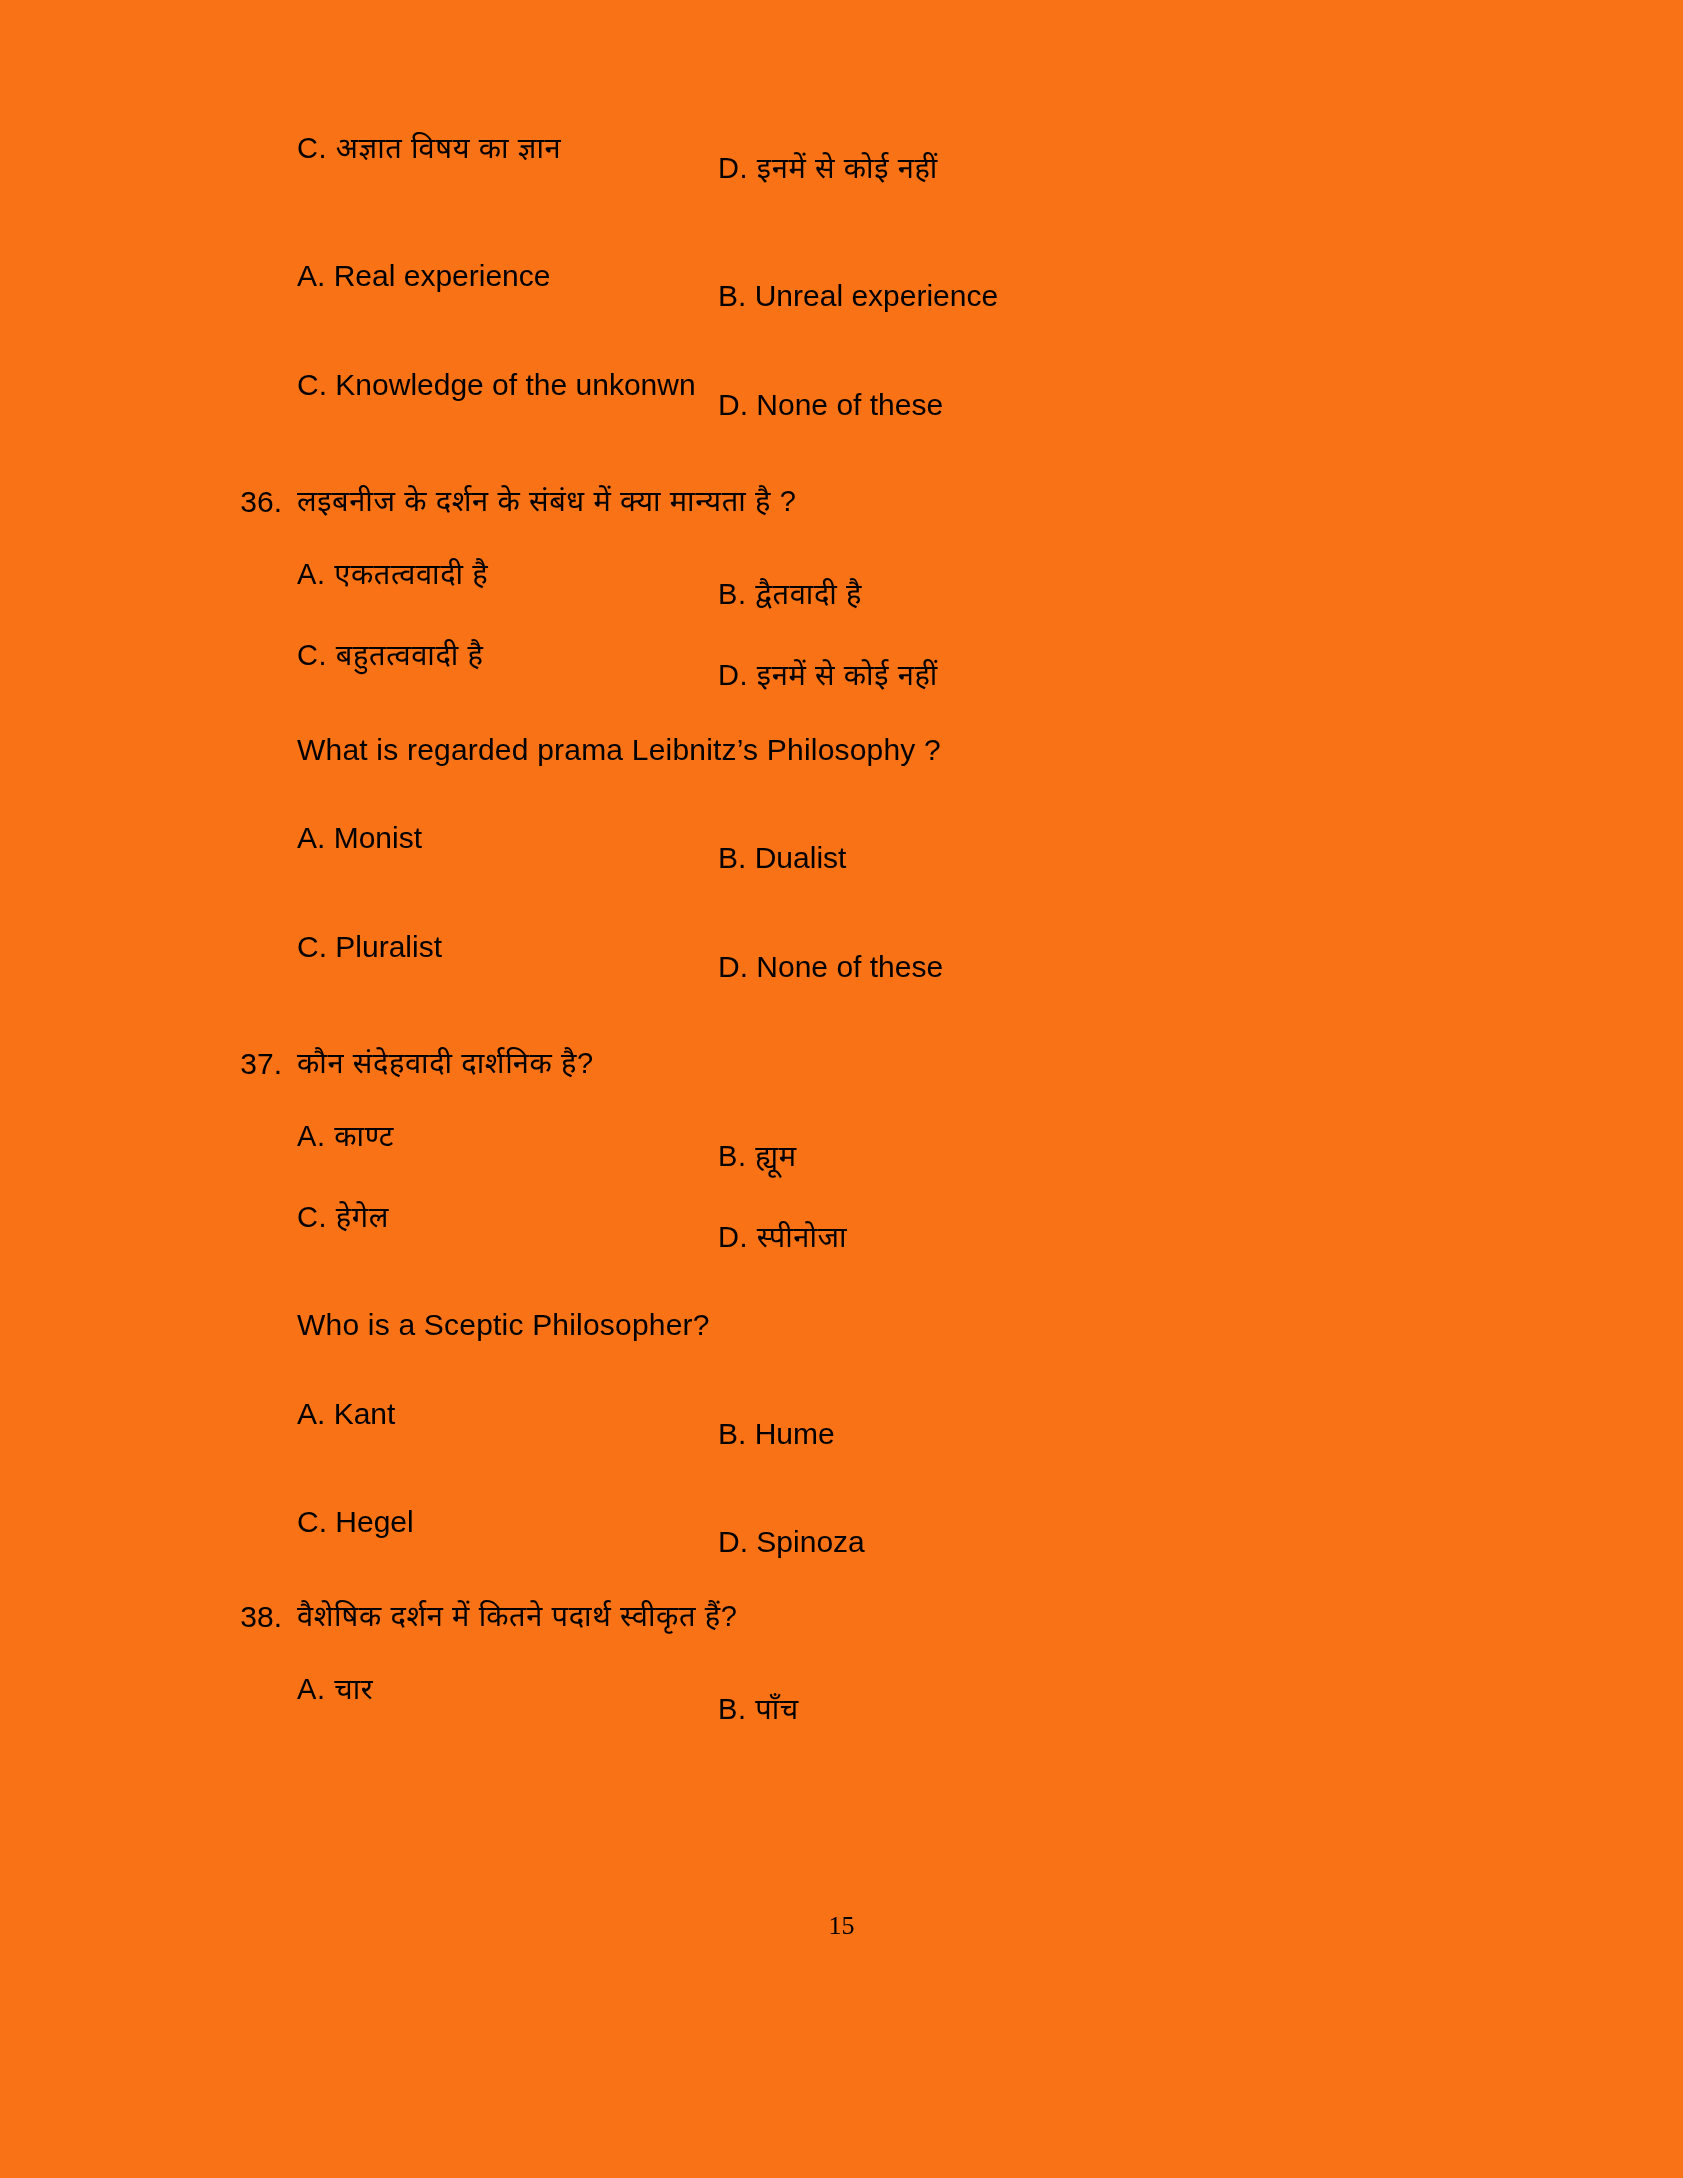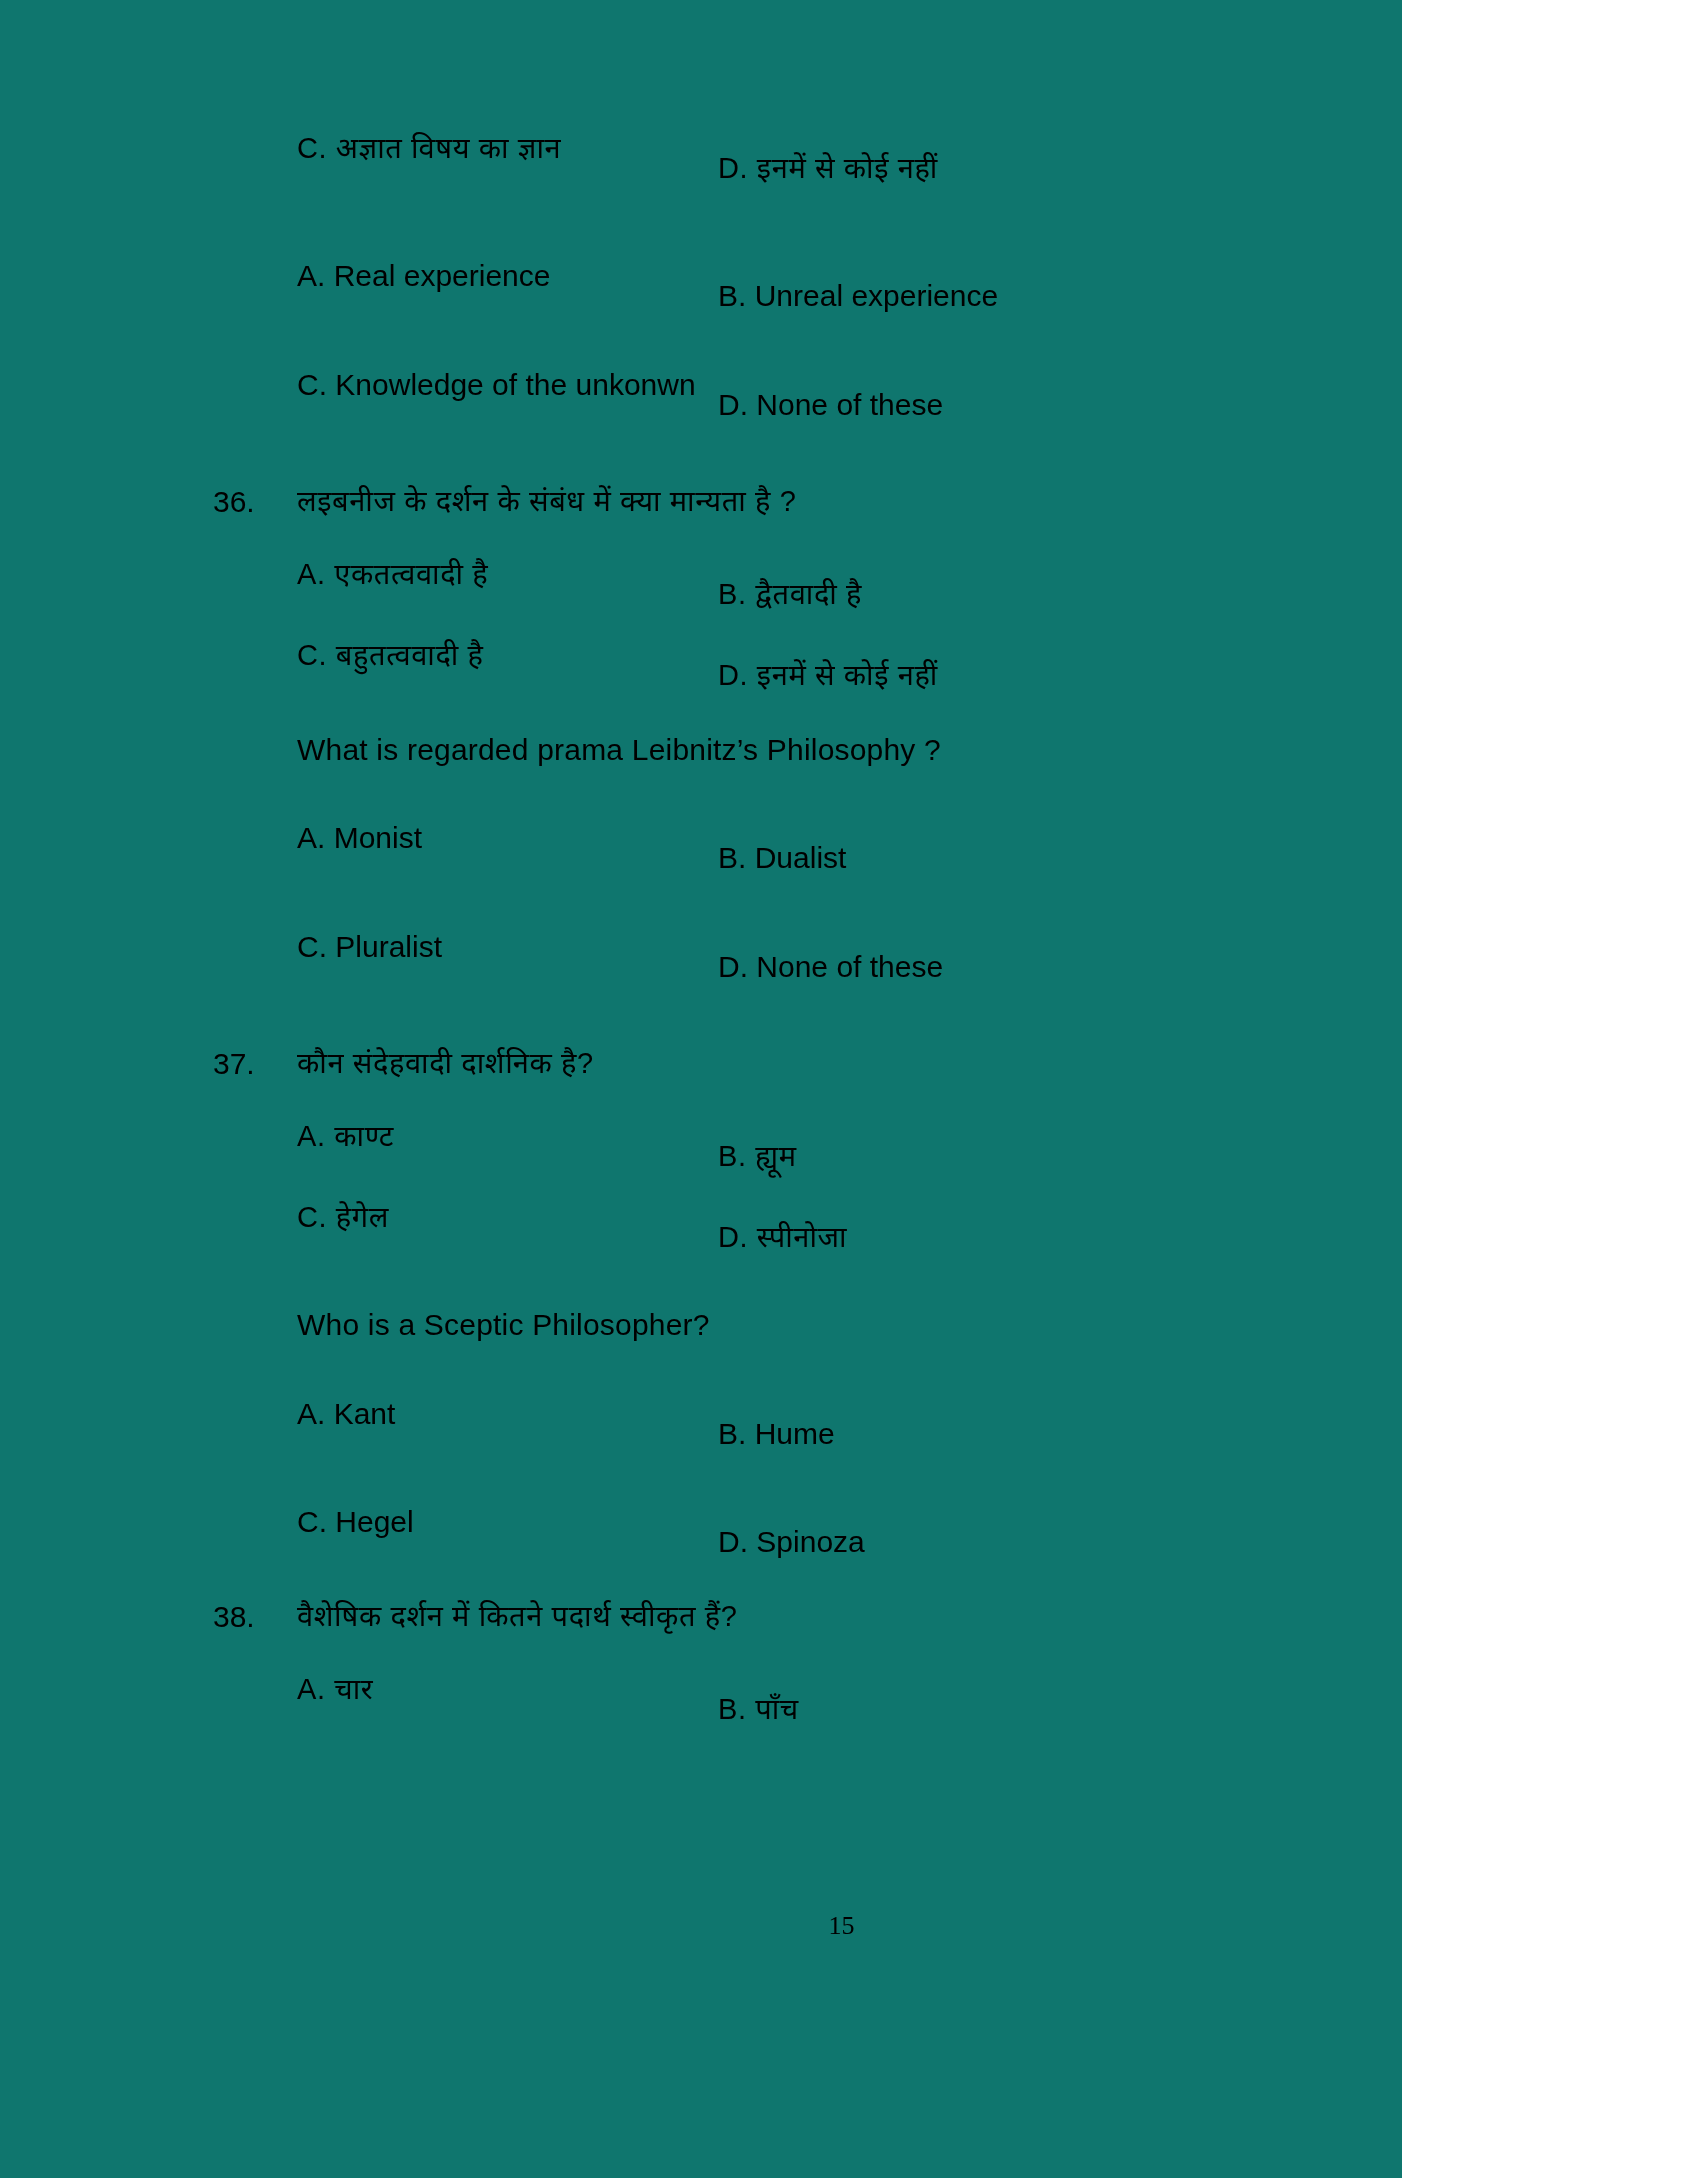--- a/index.html
+++ b/index.html
@@ -2,23 +2,23 @@
 <html><head>
 <meta charset="utf-8">
 <style>
   html, body {
     margin: 0;
     padding: 0;
     background: #ffffff;
   }
   .page {
     position: relative;
-    width: 1402px;
+    width: 1683px;
     height: 2178px;
-    background: #0f766e;
+    background: #f97316;
     font-family: "Liberation Sans", sans-serif;
     color: #000000;
     overflow: hidden;
   }
   .content {
     position: absolute;
     left: 297px;
     top: 129px;
     width: 1099px;
   }
@@ -29,21 +29,21 @@
     display: flex;
     align-items: flex-start;
   }
   .qnum {
     position: absolute;
     left: -84px;
     top: 0;
     width: 69px;
     font-size: 30px;
     line-height: 1.35;
-    text-align: left;
+    text-align: right;
   }
   .qtext {
     font-size: 30px;
     line-height: 1.35;
     letter-spacing: 0.2px;
   }
   .qtext-hi {
     font-family: "Liberation Sans", "DejaVu Sans", sans-serif;
     font-size: 29px;
     letter-spacing: 0.6px;

